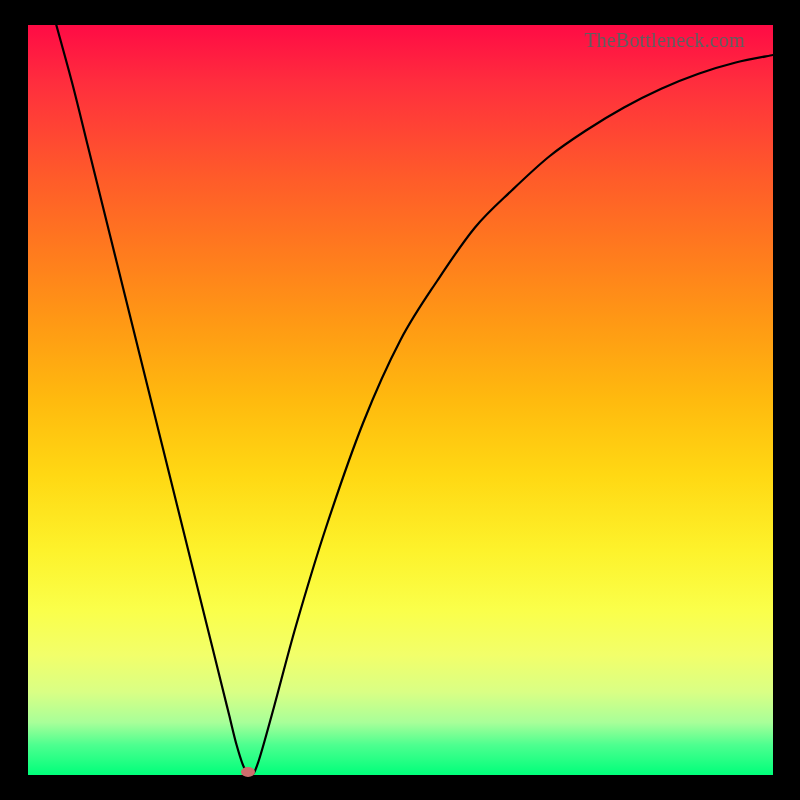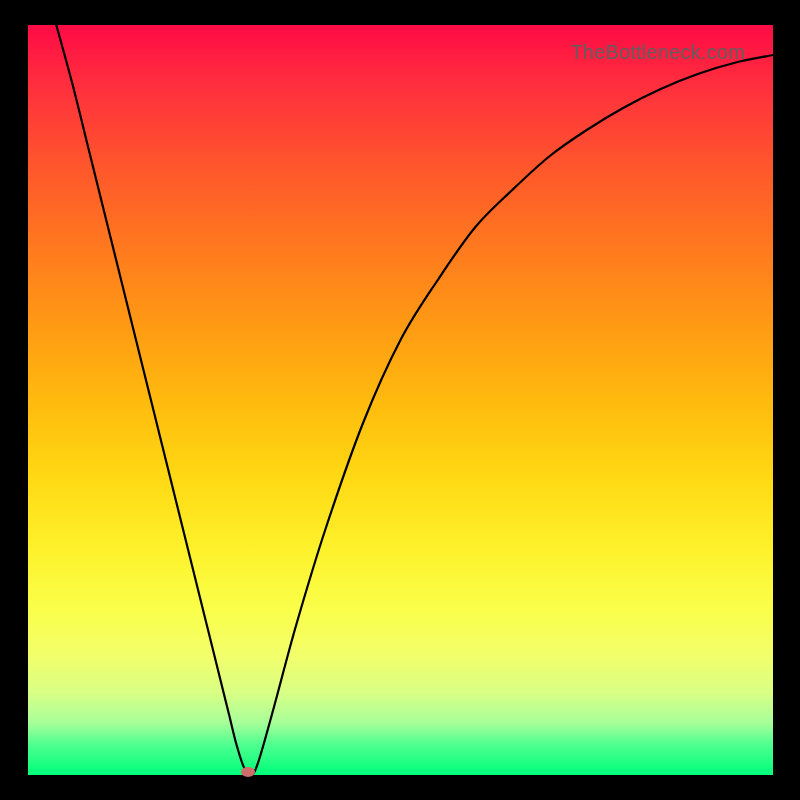--- a/index.html
+++ b/index.html
@@ -27,23 +27,23 @@
       #fdf22b 70%,
       #faff4a 78%,
       #f2ff6a 84%,
       #d9ff85 89%,
       #a8ff99 93%,
       #4dff8f 96%,
       #00ff7a 100%);
   }
   .watermark {
     position: absolute;
-    top: 16px;
+    top: 4px;
     right: 28px;
-    font-family: Liberation Sans, sans-serif;
+    font-family: Liberation Serif, serif;
     font-size: 20px;
     font-weight: 500;
     color: #5f5f5f;
     letter-spacing: 0.2px;
     user-select: none;
   }
   .curve {
     position: absolute;
     left: 0; top: 0;
     width: 745px;

